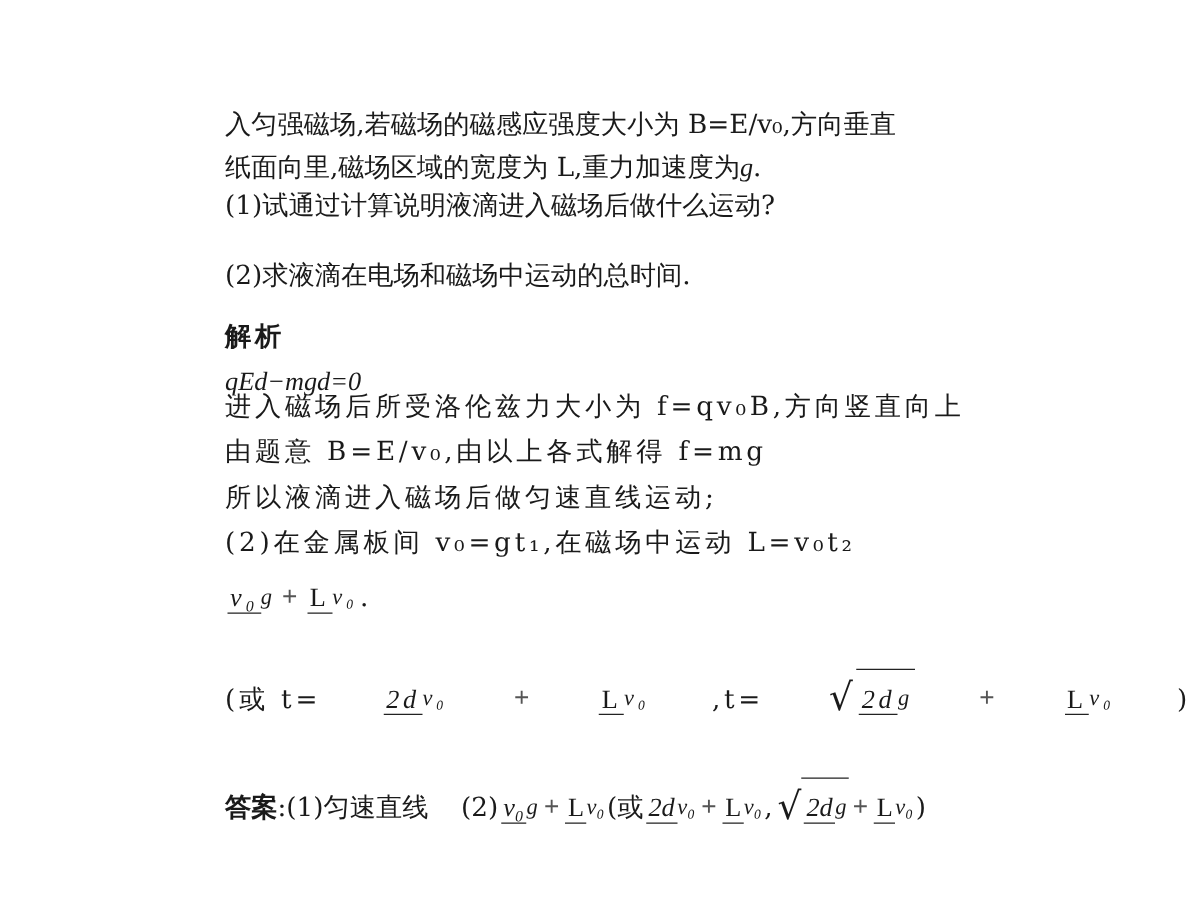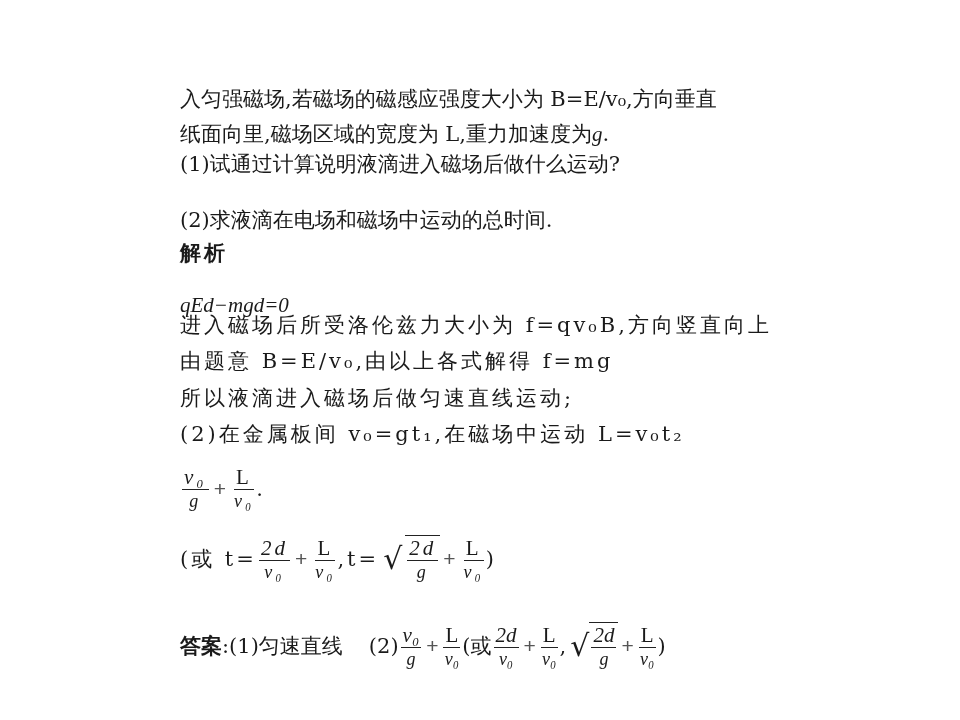--- a/index.html
+++ b/index.html
@@ -7,21 +7,21 @@
     width: 960px; height: 720px; background: #ffffff; position: relative; overflow: hidden;
     font-family: "DejaVu Serif", "Liberation Serif", serif; color: #1a1a1a;
   }
   .line {
     position: absolute; left: 180px; white-space: nowrap;
     font-size: 21px; line-height: 26px; display: flex; align-items: center;
   }
   .sp { letter-spacing: 3px; }
   .bold { font-weight: bold; font-family: "DejaVu Sans", "Liberation Sans", sans-serif; }
   .m { font-family: "Liberation Serif", "DejaVu Serif", serif; font-style: italic; }
-  .frac { display: inline-flex; flex-direction: column; align-items: center; vertical-align: middle; margin: 0 2px; }
+  .frac { display: inline-flex; vertical-align: middle; margin: 0 2px; }
   .frac .num { font-family: "Liberation Serif", serif; font-size: 21px; line-height: 24px; padding: 0 2px; border-bottom: 1.5px solid #222; }
   .frac .den { font-family: "Liberation Serif", serif; font-size: 18px; line-height: 22px; font-style: italic; }
   .frac .num.it { font-style: italic; }
   .sqrt { display: inline-flex; align-items: stretch; vertical-align: middle; margin-left: 4px; }
   .sqrt .rad { font-size: 30px; line-height: 48px; font-family: "DejaVu Serif", serif; }
   .sqrt .body { border-top: 1.5px solid #222; display: inline-flex; align-items: center; }
   .plus { font-family: "Liberation Sans", sans-serif; color: #555; margin: 0 3px; }
 </style>
 </head>
 <body>
@@ -34,21 +34,21 @@
   <span class="m">g</span>
   <span>.</span>
 </div>
 <div class="line" style="top:151px;">
   <span>(1)试通过计算说明液滴进入磁场后做什么运动?</span>
 </div>
 <div class="line" style="top:207px;">
   <span>(2)求液滴在电场和磁场中运动的总时间.</span>
 </div>
 
-<div class="line sp" style="top:240px;">
+<div class="line sp" style="top:256px;">
   <span class="bold">解析</span>
 </div>
 <div class="line m" style="top:292px;align-items:center;">
   <span>qEd−mgd=0</span>
 </div>
 <div class="line sp" style="top:312px;">
   <span>进入磁场后所受洛伦兹力大小为 f=qv₀B,方向竖直向上</span>
 </div>
 <div class="line sp" style="top:348px;">
   <span>由题意 B=E/v₀,由以上各式解得 f=mg</span>
@@ -66,21 +66,21 @@
     <span class="den">g</span>
   </span>
   <span class="plus">+</span>
   <span class="frac">
     <span class="num">L</span>
     <span class="den">v₀</span>
   </span>
   <span>.</span>
 </div>
 
-<div class="line sp" style="top:535px;">
+<div class="line sp" style="top:535px;gap:48px;">
   <span>(或 t=</span>
   <span class="frac">
     <span class="num it">2d</span>
     <span class="den">v₀</span>
   </span>
   <span class="plus">+</span>
   <span class="frac">
     <span class="num">L</span>
     <span class="den">v₀</span>
   </span>

